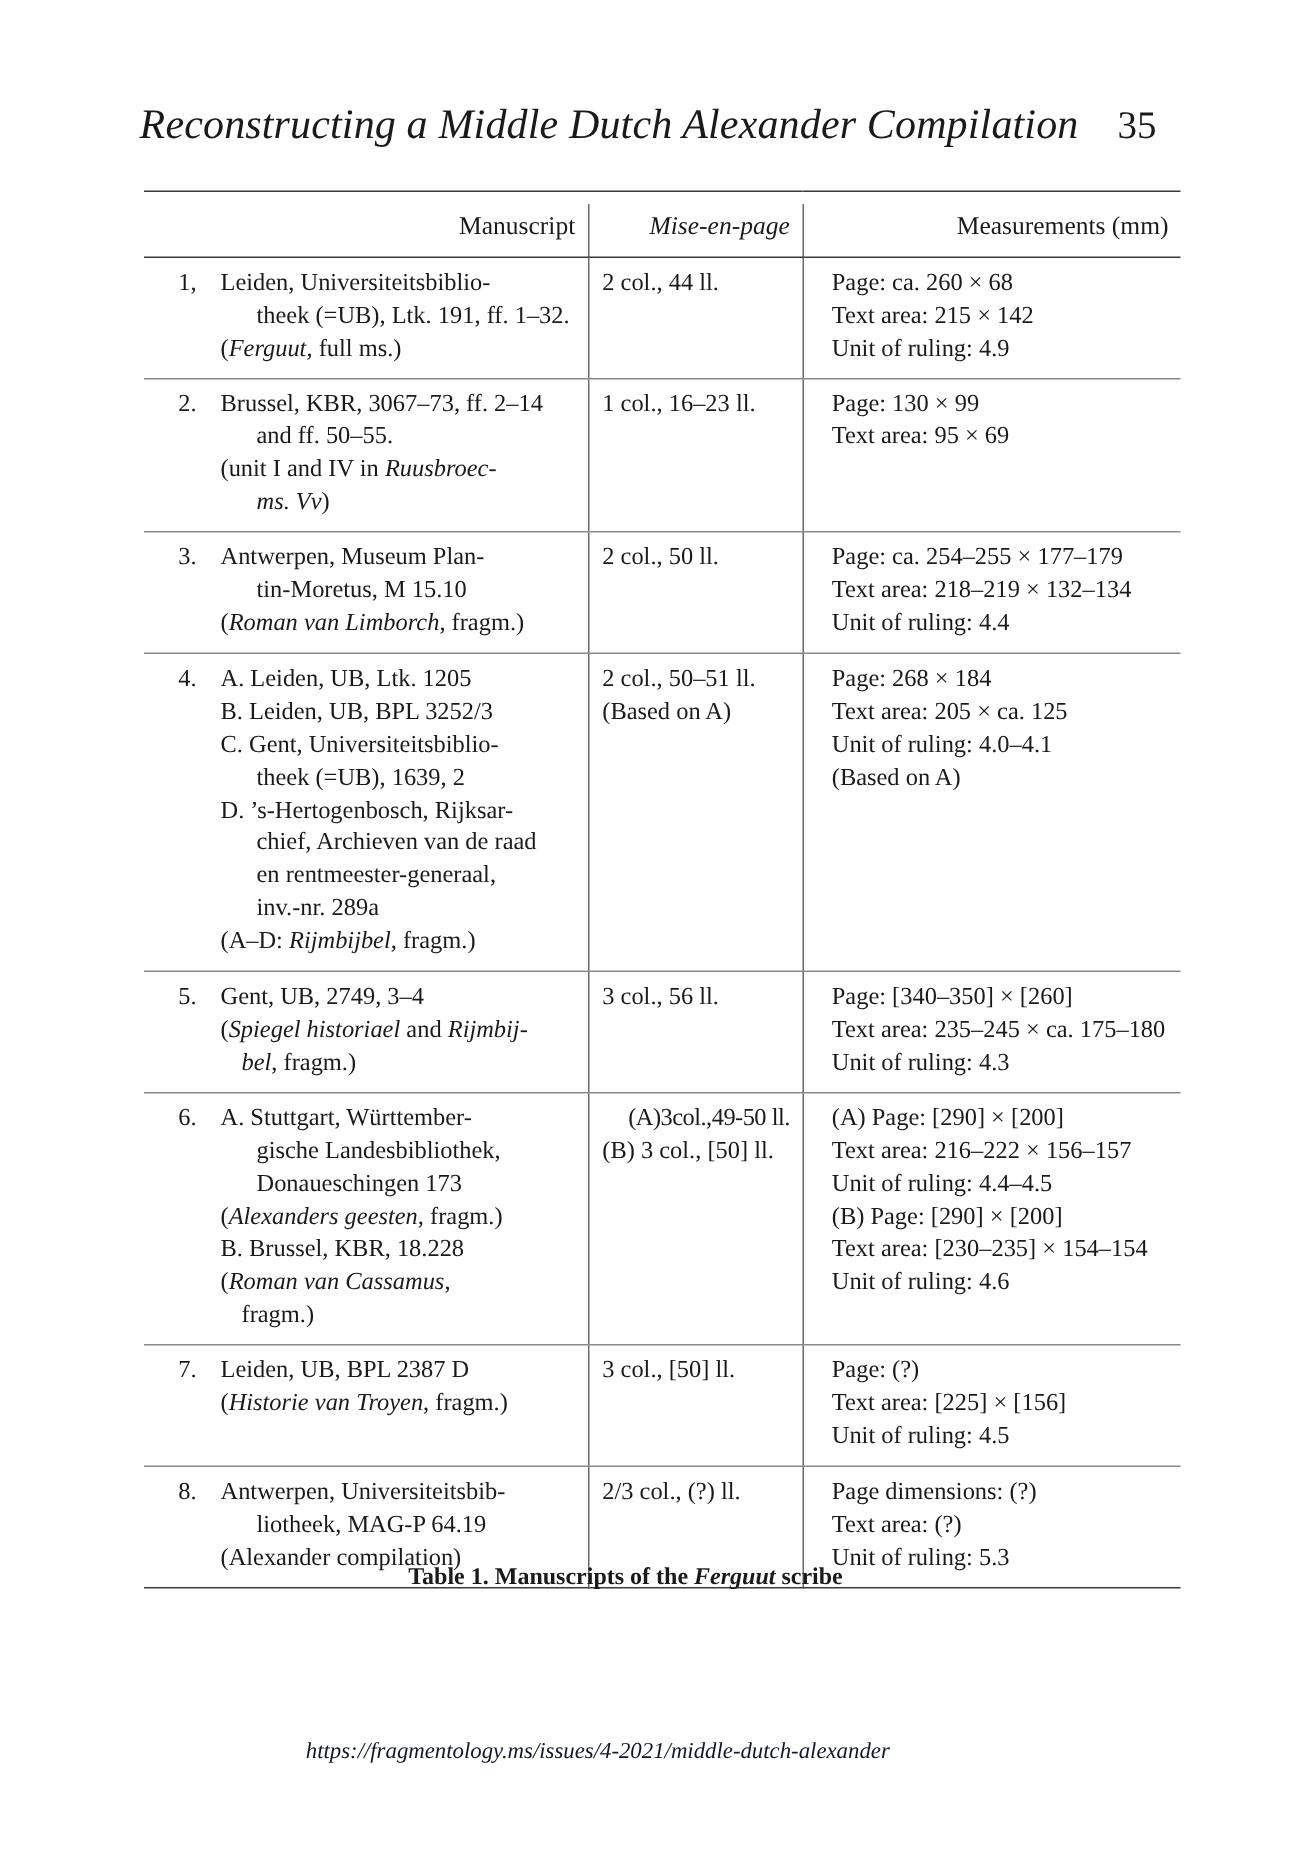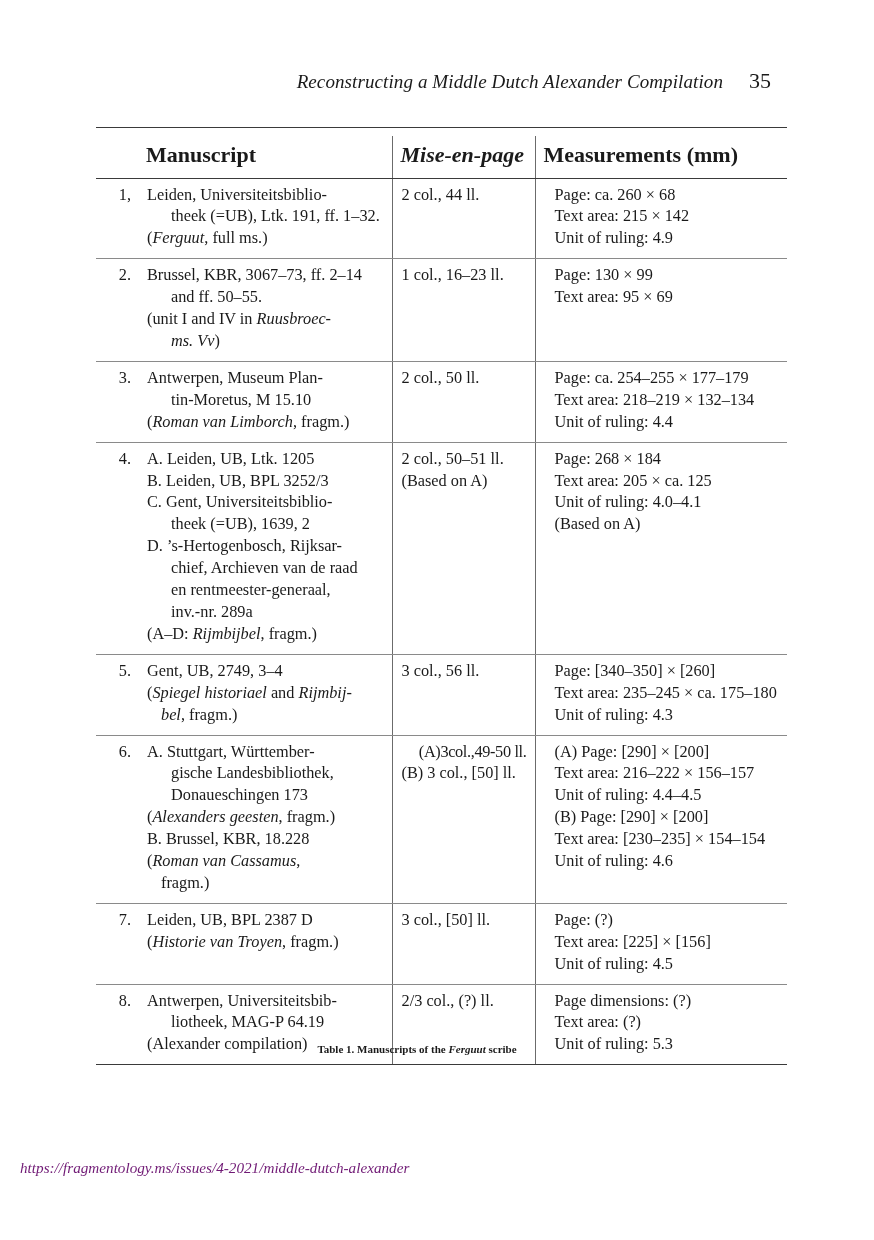--- a/index.html
+++ b/index.html
@@ -25,25 +25,25 @@
   .running-head {
     position: absolute;
     top: 68px;
     left: 0;
     right: 103px;
     text-align: right;
     white-space: nowrap;
   }
   .running-head .rh-title {
     font-style: italic;
-    font-size: 19px;
+    font-size: 28px;
     letter-spacing: 0.1px;
   }
   .running-head .rh-folio {
-    font-size: 22px;
+    font-size: 26px;
     margin-left: 26px;
   }
 
   
   .table-wrap {
     position: absolute;
     top: 127px;
     left: 96px;
     width: 691px;
   }
@@ -53,23 +53,23 @@
     font-size: 16.3px;
     line-height: 1.345;
   }
   table.ms-table col.c-num  { width: 42px; }
   table.ms-table col.c-ms   { width: 254px; }
   table.ms-table col.c-mep  { width: 143px; }
   table.ms-table col.c-meas { width: 252px; }
 
   
   thead th {
-    font-weight: bold;
-    font-size: 22px;
-    text-align: left;
+    font-weight: normal;
+    font-size: 17px;
+    text-align: right;
     padding: 4px 8px 8px 8px;
     vertical-align: bottom;
     border-bottom: 1.4px solid #3a3a3a;
   }
   thead th.th-num {
     border-bottom: 1.4px solid #3a3a3a;
     border-right: none;
   }
   thead th.th-ms {
     border-bottom: 1.4px solid #3a3a3a;
@@ -122,34 +122,34 @@
   .tight { letter-spacing: -0.35px; text-align: right; }
 
   
   .caption {
     position: absolute;
     top: 1043px;
     left: 0;
     width: 834px;
     text-align: center;
     font-weight: bold;
-    font-size: 11px;
+    font-size: 16px;
   }
   .caption .it { font-weight: bold; font-style: italic; }
 
   
   .footer-url {
     position: absolute;
     top: 1159px;
     left: 0;
     right: 97px;
-    text-align: left;
+    text-align: center;
     font-style: italic;
     font-size: 15.2px;
-    color: #701a75;
+    color: #0f172a;
     padding-left: 20px;
   }
 </style>
 </head>
 <body>
 
 <div class="page">
 
   <div class="running-head">
     <span class="rh-title">Reconstructing a Middle Dutch Alexander Compilation</span><span class="rh-folio">35</span>

